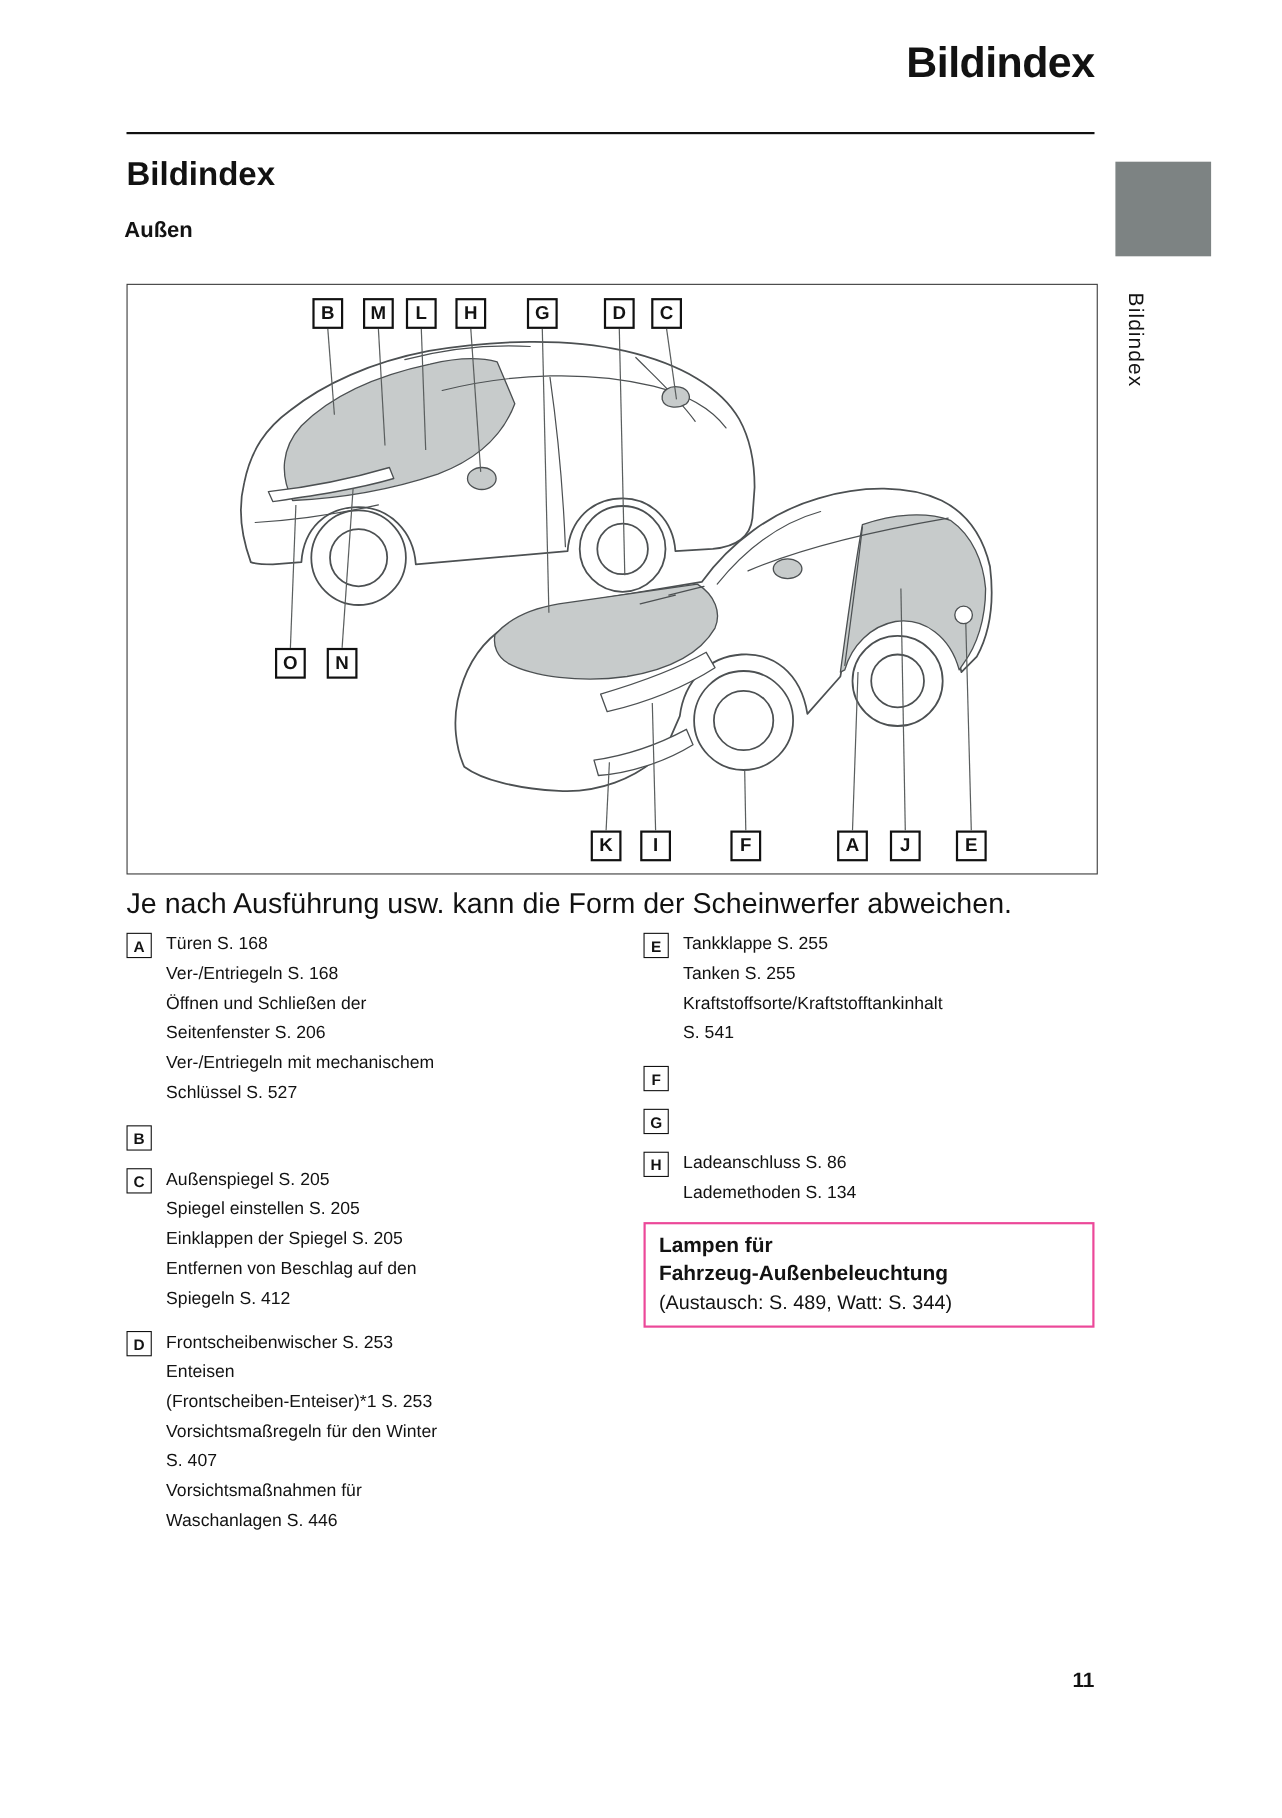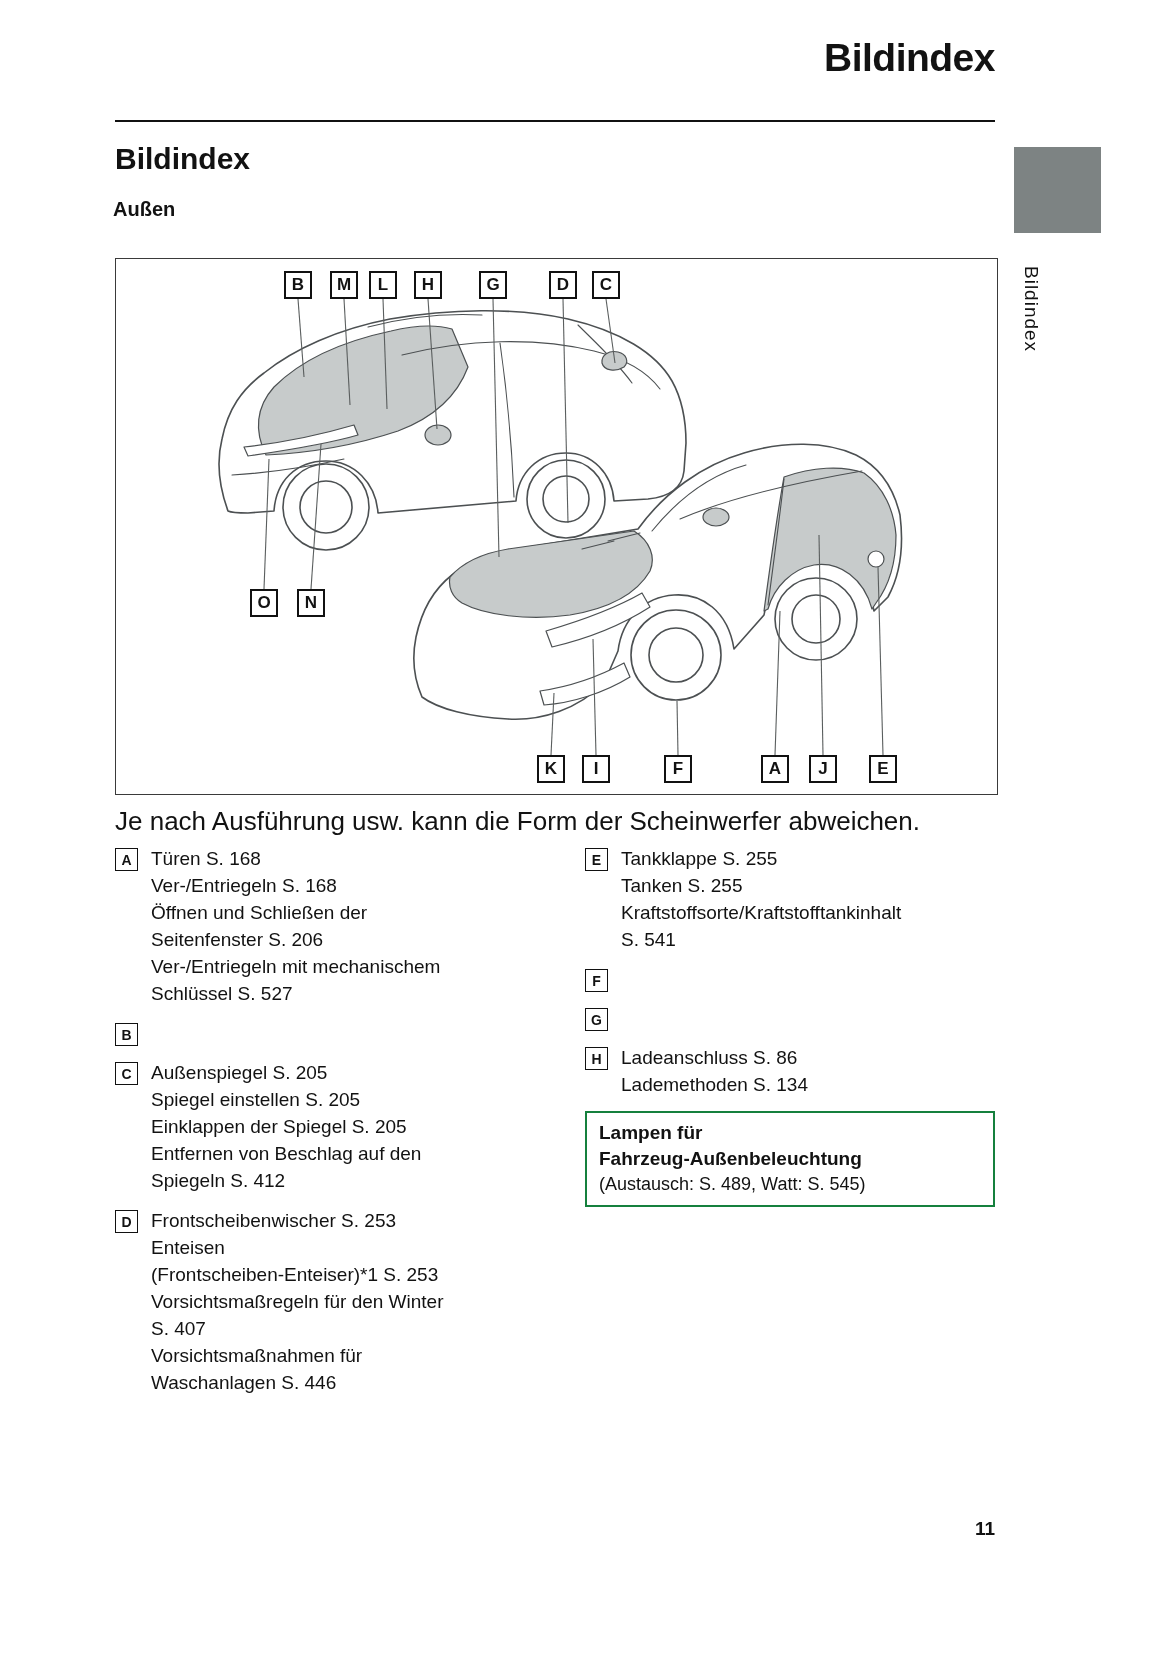--- a/index.html
+++ b/index.html
@@ -54,24 +54,24 @@
   .col-left { width:470px; }
   .col-right { width:410px; }
   .entry { display:flex; gap:13px; margin-bottom:13px; }
   .entry-letter {
     width:23px; height:23px; flex:none; margin-top:3px;
     border:1.5px solid #111;
     display:flex; align-items:center; justify-content:center;
     font-size:14px; font-weight:700;
   }
   .entry-text {
-    font-size:19px; line-height:27px; white-space:pre-line;
+    font-size:16px; line-height:27px; white-space:pre-line;
   }
   .lamp-box {
-    border:2px solid #15803d; width:410px; margin-top:10px;
+    border:2px solid #ec4899; width:410px; margin-top:10px;
     padding:7px 12px 9px 12px;
   }
   .lamp-title { font-size:19px; font-weight:700; line-height:26px; }
   .lamp-sub { font-size:18px; line-height:24px; }
   .page-number {
     position:absolute; top:1498px; right:170px;
     font-size:19px; font-weight:700;margin-top:20px;
   }
   svg { position:absolute; left:0; top:0; }
 </style>
@@ -241,18 +241,18 @@
       <div class="entry-letter">G</div>
     </div>
     <div class="entry">
       <div class="entry-letter">H</div>
       <div class="entry-text">Ladeanschluss S. 86
 Lademethoden S. 134</div>
     </div>
     <div class="lamp-box">
       <div class="lamp-title">Lampen für</div>
       <div class="lamp-title">Fahrzeug-Außenbeleuchtung</div>
-      <div class="lamp-sub">(Austausch: S. 489, Watt: S. 545)</div>
+      <div class="lamp-sub">(Austausch: S. 489, Watt: S. 344)</div>
     </div>
   </div>
 </div>
 
 <div class="page-number">11</div>
 
 </body></html>

